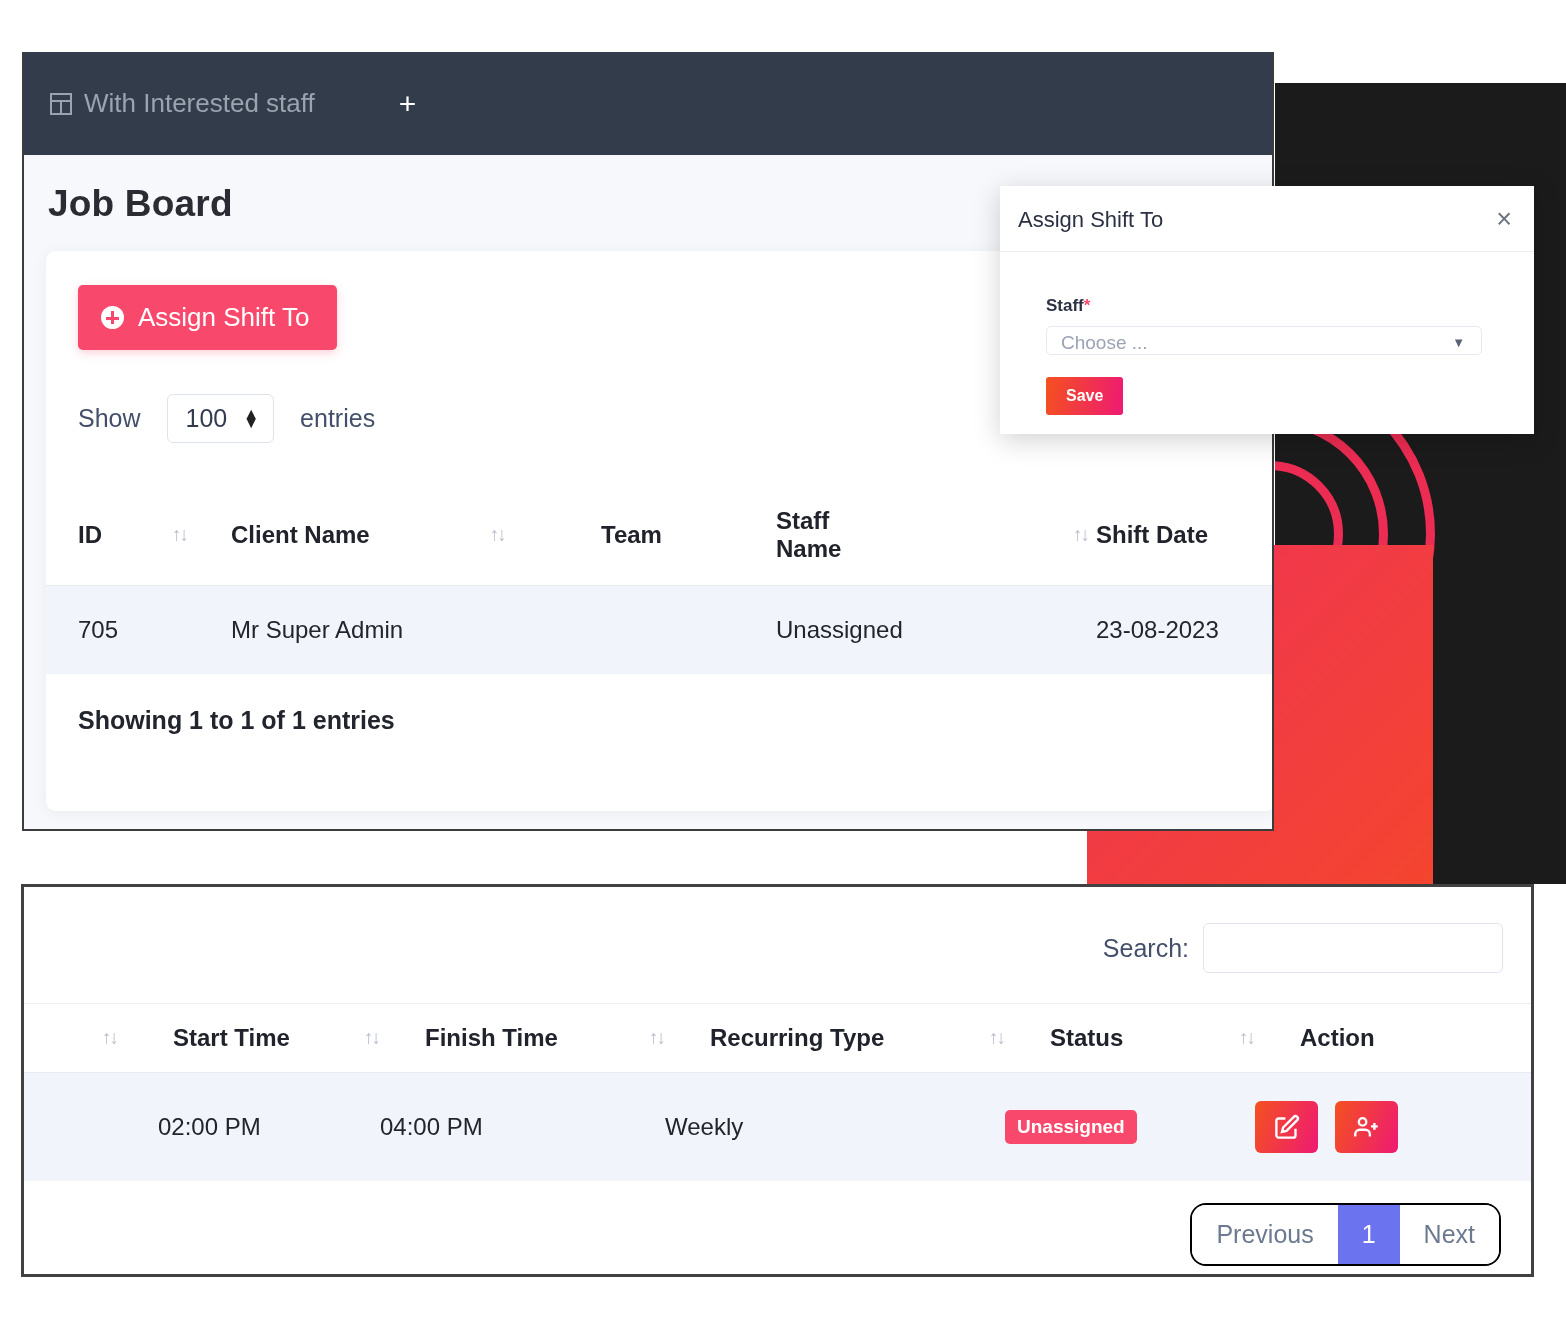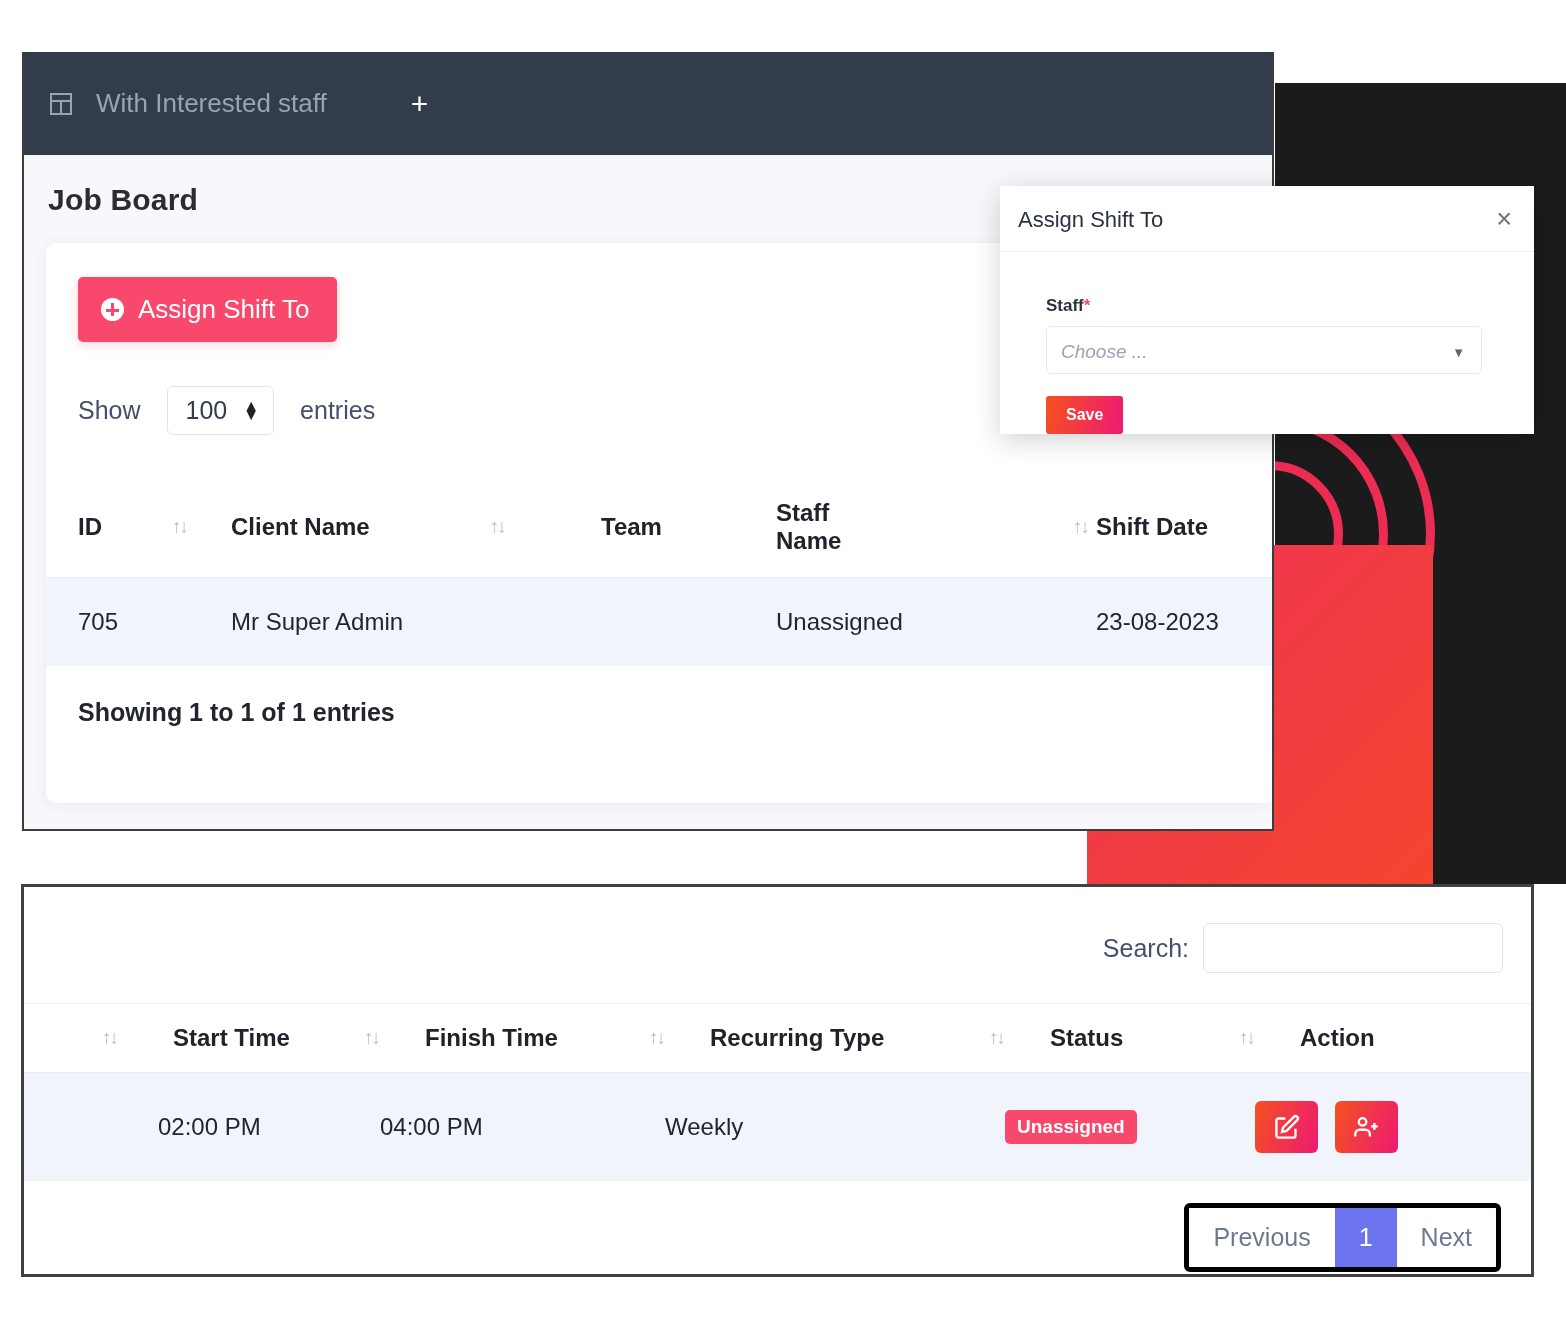--- a/index.html
+++ b/index.html
@@ -46,35 +46,35 @@
   }
   .topbar {
     height: 103px;
     background: #333c4a;
     display: flex;
     align-items: center;
     padding-left: 26px;
     gap: 0;
   }
   .tab {
-    display: flex; align-items: center; gap: 24px;
+    display: flex; align-items: center; gap: 12px;
     font-size: 26px;
     padding: 6px 22px 6px 0;
     white-space: nowrap;
   }
   .tab.inactive { color: #9aa4b0; }
   .tab.active { color: #ffffff; font-weight: 600; margin-left: 62px; }
   .grid-ico { display:inline-block; width: 22px; height: 22px; border: 2px solid #9aa4b0; position: relative; }
   .grid-ico:before { content:""; position:absolute; left:0; right:0; top:5px; height:2px; background:#9aa4b0; }
   .grid-ico:after  { content:""; position:absolute; top:5px; bottom:0; left:8px; width:2px; background:#9aa4b0; }
   .plus-ico { font-size: 30px; font-weight: 400; color:#fff; line-height: 1; }
 
   .panel-body { background: #f7f8fb; padding: 0; height: 674px; }
   .page-title {
-    font-size: 30px; color: #2b2b33; font-weight: 600;
+    font-size: 37px; color: #2b2b33; font-weight: 600;
     padding: 28px 0 26px 24px; letter-spacing: .2px;
   }
   .inner-card {
     margin: 0 0 0 22px;
     width: 1230px;
     background: #ffffff;
     border-radius: 10px;
     box-shadow: 0 2px 14px rgba(60,70,100,.07);
     padding: 34px 0 0 0;
     min-height: 560px;
@@ -167,21 +167,21 @@
   }
   .act-btn {
     display:inline-flex; align-items:center; justify-content:center;
     width: 63px; height: 52px; border-radius: 6px; border:none;
     background: linear-gradient(110deg, #f4511f 0%, #ee1a73 100%);
     cursor: pointer; margin-right: 10px; vertical-align: middle;
   }
   .act-btn svg { width: 27px; height: 27px; fill: none; stroke: #fff; stroke-width: 2.1; }
   .pager-row { display:flex; justify-content:flex-end; padding: 22px 30px 0 0; }
   .pager {
-    display:flex; border:5px solid #000000; border-radius: 6px; overflow:hidden;
+    display:flex; border:2px solid #000000; border-radius: 16px; overflow:hidden;
   }
   .pg {
     padding: 15px 24px; font-size: 25px; color:#6c7a90; background:#fff; cursor:pointer;
   }
   .pg.active { background:#6b74ee; color:#fff; }
 </style>
 </head>
 <body>
 
 <div id="stage">
@@ -278,21 +278,21 @@
 
   <div style="position:absolute;left:1000px;top:186px;width:534px;height:248px;background:#fff;box-shadow:0 6px 26px rgba(0,0,0,.18);">
     <div style="display:flex;align-items:center;justify-content:space-between;padding:20px 22px 18px 18px;border-bottom:1px solid #eceef3;">
       <span style="font-size:22px;color:#2b3142;">Assign Shift To</span>
       <span style="font-size:27px;color:#6b7280;cursor:pointer;line-height:1;">×</span>
     </div>
     <div style="padding:18px 52px 0 46px;">
       <div style="font-size:17px;font-weight:700;color:#2b3142;margin-bottom:10px;margin-top:26px;">
         <span>Staff</span><span style="color:#f8486c;">*</span>
       </div>
-      <div style="display:flex;align-items:center;justify-content:space-between;border:1px solid #e6e9f0;border-radius:5px;height:48px;padding:4px 16px 0 14px;background:#fff;cursor:pointer;font-style:italic;">
+      <div style="display:flex;align-items:center;justify-content:space-between;border:1px solid #e6e9f0;border-radius:5px;height:29px;padding:4px 16px 0 14px;background:#fff;cursor:pointer;">
         <span style="font-size:19px;color:#9ba3b4;">Choose ...</span>
         <span style="color:#5a6477;font-size:13px;">▼</span>
       </div>
       <div style="display:flex;margin-top:22px;">
         <button style="border:none;border-radius:3px;padding:10px 20px;font-size:16px;font-weight:700;color:#fff;cursor:pointer;background:linear-gradient(100deg,#f4511f 0%,#ee1a73 100%);font-family:'Liberation Sans',sans-serif;">Save</button>
       </div>
     </div>
   </div>
 
   <div class="panel-bottom">

